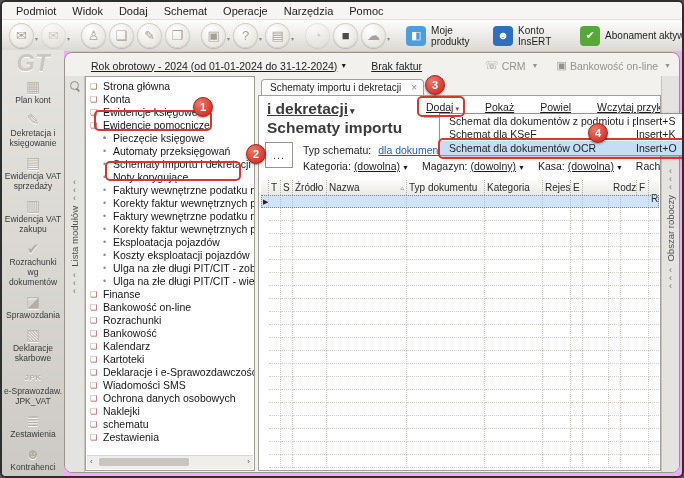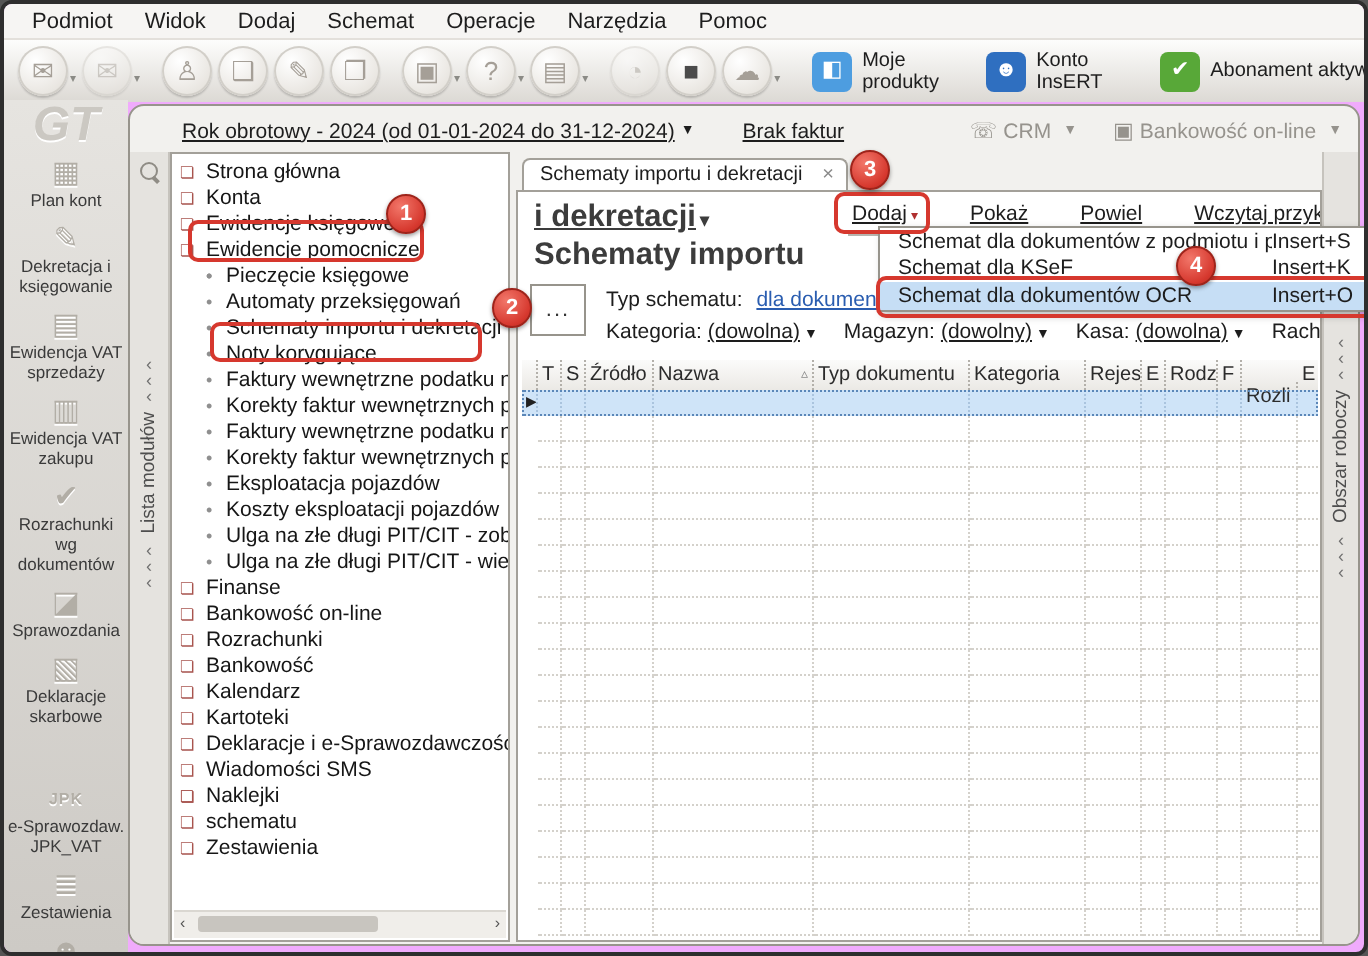--- a/index.html
+++ b/index.html
@@ -19,21 +19,21 @@
   .prod-icon{width:20px;height:20px;border-radius:4px;display:flex;align-items:center;justify-content:center;color:#fff;font-size:11px;flex:none;}
   .prod-label{width:46px;}
   .prod-label.wide{width:auto;}
   .spacer{flex:1;}
   
   .content{position:absolute;top:48px;left:0;right:0;bottom:0;}
   .left-rail{position:absolute;left:0;top:0;bottom:0;width:62px;background:linear-gradient(180deg,#e6e4e0,#cdcac5);display:flex;flex-direction:column;align-items:center;font-size:8.5px;color:#3a3a3a;text-align:center;}
   .gt-logo{font-size:24px;font-weight:bold;font-style:italic;color:#cbc8c2;height:26px;line-height:26px;text-shadow:0 1px 0 #fff;}
   .rail-item{width:60px;padding:2px 0 4px;}
   .rail-icon{display:block;height:17px;font-size:15px;color:#b2aea6;text-shadow:0 1px 0 #fff;line-height:17px;}
-  .rail-icon.txt{font-size:8px;font-weight:bold;letter-spacing:.5px;margin-top:22px;}
+  .rail-icon.txt{font-size:8px;font-weight:bold;letter-spacing:.5px;}
   .main-panel{position:absolute;left:62px;top:2px;right:2px;bottom:3px;background:#f2f1ee;border:1px solid #97948c;border-radius:8px;overflow:hidden;}
   
   .info-row{height:21px;display:flex;align-items:center;padding:2px 8px 0 26px;font-size:10.5px;color:#1d1d1d;}
   .ulink{text-decoration:underline;cursor:default;white-space:nowrap;}
   .dcaret{font-size:7px;margin-left:3px;}
   .locks{margin-left:24px;}
   .gray-ctl{color:#96938d;display:flex;align-items:center;gap:3px;margin-left:18px;white-space:nowrap;}
   .gray-ctl .gi{font-size:11px;}
   
   .inner{position:absolute;top:23px;left:0;right:0;bottom:0;display:flex;}
@@ -233,21 +233,21 @@
               <div class="mod-item sub"><span class="mico">•</span><span>Ulga na złe długi PIT/CIT - zobowią</span></div>
               <div class="mod-item sub"><span class="mico">•</span><span>Ulga na złe długi PIT/CIT - wierzytel</span></div>
               <div class="mod-item"><span class="mico">❏</span><span>Finanse</span></div>
               <div class="mod-item"><span class="mico">❏</span><span>Bankowość on-line</span></div>
               <div class="mod-item"><span class="mico">❏</span><span>Rozrachunki</span></div>
               <div class="mod-item"><span class="mico">❏</span><span>Bankowość</span></div>
               <div class="mod-item"><span class="mico">❏</span><span>Kalendarz</span></div>
               <div class="mod-item"><span class="mico">❏</span><span>Kartoteki</span></div>
               <div class="mod-item"><span class="mico">❏</span><span>Deklaracje i e-Sprawozdawczość</span></div>
               <div class="mod-item"><span class="mico">❏</span><span>Wiadomości SMS</span></div>
-              <div class="mod-item"><span class="mico">❏</span></div>
+              <div class="mod-item"><span class="mico">❏</span><span>Ochrona danych osobowych</span></div>
               <div class="mod-item"><span class="mico">❏</span><span>Naklejki</span></div>
               <div class="mod-item"><span class="mico">❏</span><span>schematu</span></div>
               <div class="mod-item"><span class="mico">❏</span><span>Zestawienia</span></div>
             </div>
           <div class="hscroll">
             <span class="hs-arrow l">‹</span>
             <span class="hs-thumb"></span>
             <span class="hs-arrow r">›</span>
           </div>
         </div>
@@ -290,21 +290,21 @@
               <div class="grow grid-header" id="grid-header">
                   <div class="gcell" style="width: 8px;"></div>
                   <div class="gcell" style="width: 12px;">T</div>
                   <div class="gcell" style="width: 12px;">S</div>
                   <div class="gcell" style="width: 34px;">Źródło</div>
                   <div class="gcell" style="width: 80px;">Nazwa<span class="sortmark">▵</span></div>
                   <div class="gcell" style="width: 78px;">Typ dokumentu</div>
                   <div class="gcell" style="width: 58px;">Kategoria</div>
                   <div class="gcell" style="width: 28px;">Rejes</div>
                   <div class="gcell" style="width: 12px;">E</div>
-                  <div class="gcell" style="width: 26px;">Rodz</div>
+                  <div class="gcell" style="width: 26px; margin-left: 28px;">Rodz</div>
                   <div class="gcell" style="width: 12px;">F</div>
                   <div class="gcell" style="width: 28px; margin-top: 21px;">Rozli</div>
                   <div class="gcell" style="width: 12px;">E</div>
                 </div>
               <div class="grow sel-row" id="sel-row">
                   <div class="gcell rowptr" style="width: 8px;">▶</div>
                   <div class="gcell" style="width: 12px;"></div>
                   <div class="gcell" style="width: 12px;"></div>
                   <div class="gcell" style="width: 34px;"></div>
                   <div class="gcell" style="width: 80px;"></div>

